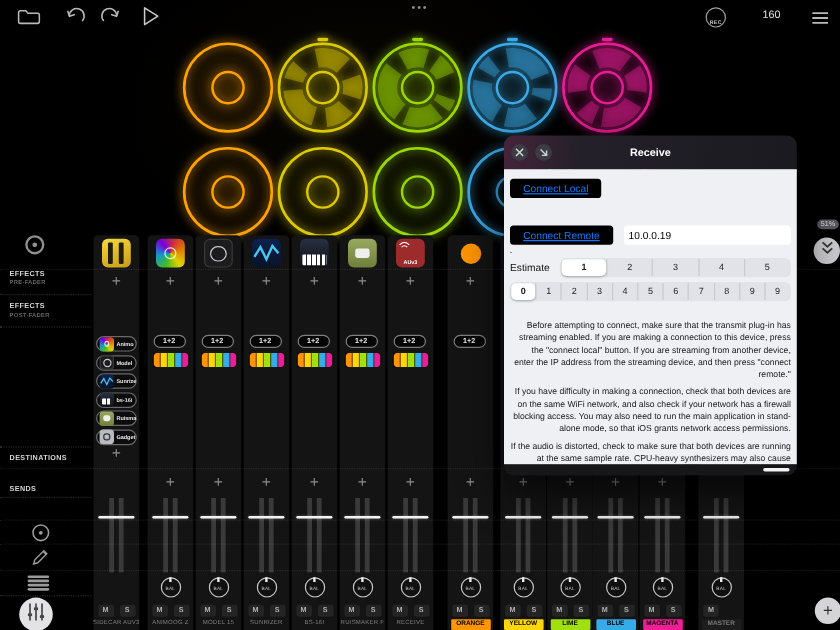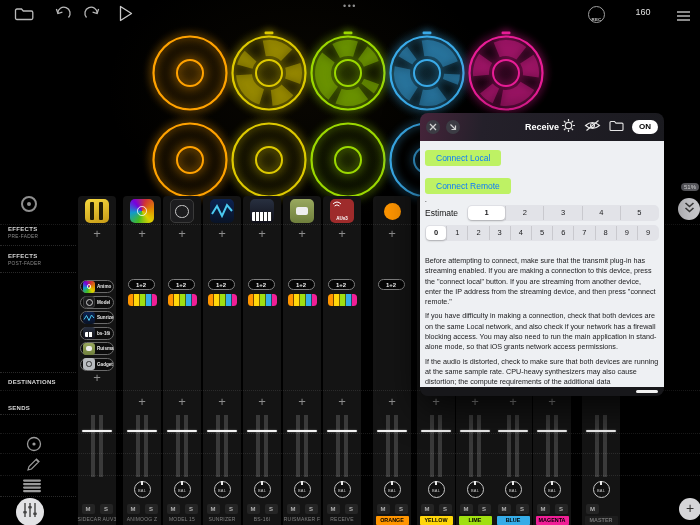--- a/index.html
+++ b/index.html
@@ -91,39 +91,39 @@
   
   #popup{position:absolute;left:420px;top:113px;width:244px;height:283px;z-index:50;border-radius:8px;
     box-shadow:0 12px 36px rgba(0,0,0,.75);}
   .phead{position:relative;height:28px;border-radius:8px 8px 0 0;display:flex;align-items:center;gap:6px;padding:0 6px;
     background:linear-gradient(100deg,#46243a 0%,#24202a 26%,#1a1a1f 100%);}
   .hcirc{width:14px;height:14px;border-radius:50%;background:#3c3c44;display:flex;align-items:center;justify-content:center;flex:none;}
   .ptitle{position:absolute;left:0;right:0;text-align:center;font-size:9px;font-weight:600;color:#fff;pointer-events:none;}
   .hgroup{margin-left:auto;display:flex;align-items:center;gap:8px;z-index:2;}
   .onpill{background:#fff;color:#000;font-size:8px;font-weight:700;border-radius:8px;padding:2px 7px;line-height:10px;}
   .pbody{position:absolute;top:28px;left:0;right:0;bottom:9px;background:#eef0f3;padding:6px 5px;overflow:hidden;box-sizing:border-box;}
-  .btn{display:inline-block;background:#bef264;color:#0a7aff;font-size:8.5px;border-radius:3px;padding:0 11px;line-height:16px;}
-  .rrow{display:flex;align-items:center;margin-top:12px;}
+  .btn{display:inline-block;background:#000000;color:#0a7aff;font-size:8.5px;border-radius:3px;padding:0 11px;line-height:16px;text-decoration:underline;}
+  .rrow{display:flex;align-items:center;margin-top:23px;}
   .ipfield{flex:1;margin-left:9px;background:#fff;border:none;border-radius:3px;height:16px;font-size:8.5px;
     padding:0 4px;color:#000;font-family:"Liberation Sans",sans-serif;}
   .bullet{height:6px;margin-top:3px;font-size:6px;font-weight:700;color:#333;line-height:6px;}
   .bufrow{display:flex;align-items:center;margin-top:2px;}
   .plabel{font-size:8.5px;color:#111;}
   .bufrow .plabel{width:42px;flex:none;}
   .segc{display:flex;background:#e2e3e8;border-radius:5px;padding:1px;height:14px;box-sizing:content-box;}
   .segc.full{margin-top:4px;}
   .bufrow .segc{flex:1;}
   .seg{flex:1;text-align:center;font-size:7.5px;color:#1c1c1e;line-height:14px;border-left:1px solid #c9c9ce;}
   .seg:first-child{border-left:none;}
   .seg.sel{background:#fff;border-radius:4px;box-shadow:0 1px 2px rgba(0,0,0,.25);font-weight:700;border-left-color:transparent;}
   .latrow{display:flex;align-items:center;justify-content:space-between;margin-top:7px;}
   .est{color:#0a7aff;font-size:8.5px;background:#e3e4e9;border-radius:3px;padding:1px 6px;}
   .para{margin-top:4px;font-size:7.2px;line-height:10.3px;color:#1a1a1c;}
   .para:first-child{margin-top:7px;}
-  #paras{margin-top:15px;}
+  #paras{margin-top:15px;text-align:right;}
   .pfoot{position:absolute;left:0;right:0;bottom:0;height:9px;background:#17171a;border-radius:0 0 8px 8px;}
   .handle{position:absolute;right:6px;top:2.5px;width:22px;height:3.5px;border-radius:2px;background:#f2f2f2;}
 </style>
 </head>
 <body>
 
 <div id="stage">
   <div id="glow"></div>
 
   <div class="tbtn" style="left:14px;top:7px">
@@ -676,44 +676,26 @@
           <svg width="8" height="8" viewBox="0 0 8 8">
             <path d="M1 1 L7 7 M7 1 L1 7" stroke="#d0d0d0" stroke-width="1.3"></path>
           </svg>
         </div>
       <div class="hcirc">
           <svg width="8" height="8" viewBox="0 0 8 8">
             <path d="M1.5 1.5 L6.5 6.5 M6.5 2.5 V6.5 H2.5" fill="none" stroke="#d0d0d0" stroke-width="1.2"></path>
           </svg>
         </div>
       <div class="ptitle">Receive</div>
-      <div class="hgroup">
-        <span><svg width="15" height="15" viewBox="0 0 15 15">
-              <g stroke="#e6e6e6" stroke-width="1.2" fill="none">
-                <circle cx="7.5" cy="7.5" r="3.2"></circle>
-                <path d="M7.5 1 v2.2 M7.5 11.8 V14 M1 7.5 h2.2 M11.8 7.5 H14 M2.9 2.9 l1.6 1.6 M10.5 10.5 l1.6 1.6 M12.1 2.9 l-1.6 1.6 M4.5 10.5 l-1.6 1.6"></path>
-              </g>
-            </svg></span>
-        <span><svg width="17" height="13" viewBox="0 0 17 13">
-              <g stroke="#e6e6e6" stroke-width="1.1" fill="none">
-                <path d="M1.5 6.5 Q8.5 0.5 15.5 6.5 Q8.5 12.5 1.5 6.5 Z"></path>
-                <circle cx="8.5" cy="6.5" r="2"></circle>
-                <path d="M2.5 11.5 L14.5 1.5"></path>
-              </g>
-            </svg></span>
-        <span><svg width="15" height="12" viewBox="0 0 15 12">
-              <path d="M1 2.5 q0-1 1-1 h3.5 l1.4 1.6 h6.1 q1 0 1 1 v5.4 q0 1 -1 1 h-11 q-1 0 -1 -1 z" fill="none" stroke="#e6e6e6" stroke-width="1.1"></path>
-            </svg></span>
-        <span class="onpill">ON</span>
-      </div>
     </div>
     <div class="pbody">
       <div><span class="btn">Connect Local</span></div>
       <div class="rrow">
         <span class="btn">Connect Remote</span>
+        <input class="ipfield" value="10.0.0.19" style="">
       </div>
       <div class="bullet">.</div>
       <div class="bufrow">
         <span class="plabel">Estimate</span>
         <div class="segc" id="bufseg">
             <div class="seg sel">1</div>
             <div class="seg">2</div>
             <div class="seg">3</div>
             <div class="seg">4</div>
             <div class="seg">5</div>
@@ -727,21 +709,21 @@
           <div class="seg">4</div>
           <div class="seg">5</div>
           <div class="seg">6</div>
           <div class="seg">7</div>
           <div class="seg">8</div>
           <div class="seg">9</div>
           <div class="seg">9</div>
         </div>
       <div id="paras">
           <div class="para">Before attempting to connect, make sure that the transmit plug-in has streaming enabled.  If you are making a connection to this device, press the "connect local" button.  If you are streaming from another device, enter the IP address from the streaming device, and then press "connect remote."</div>
-          <div class="para">If you have difficulty in making a connection, check that both devices are on the same Local network, and also check if your network has a firewall blocking access.  You may also need to run the main application in stand-alone mode, so that iOS grants network access permissions.</div>
+          <div class="para">If you have difficulty in making a connection, check that both devices are on the same WiFi network, and also check if your network has a firewall blocking access.  You may also need to run the main application in stand-alone mode, so that iOS grants network access permissions.</div>
           <div class="para">If the audio is distorted, check to make sure that both devices are running at the same sample rate.  CPU-heavy synthesizers may also cause distortion; the compute requirements of the additional data</div>
         </div>
     </div>
     <div class="pfoot">
       <div class="handle"></div>
     </div>
   </div>
 </div>
 
 </body></html>

